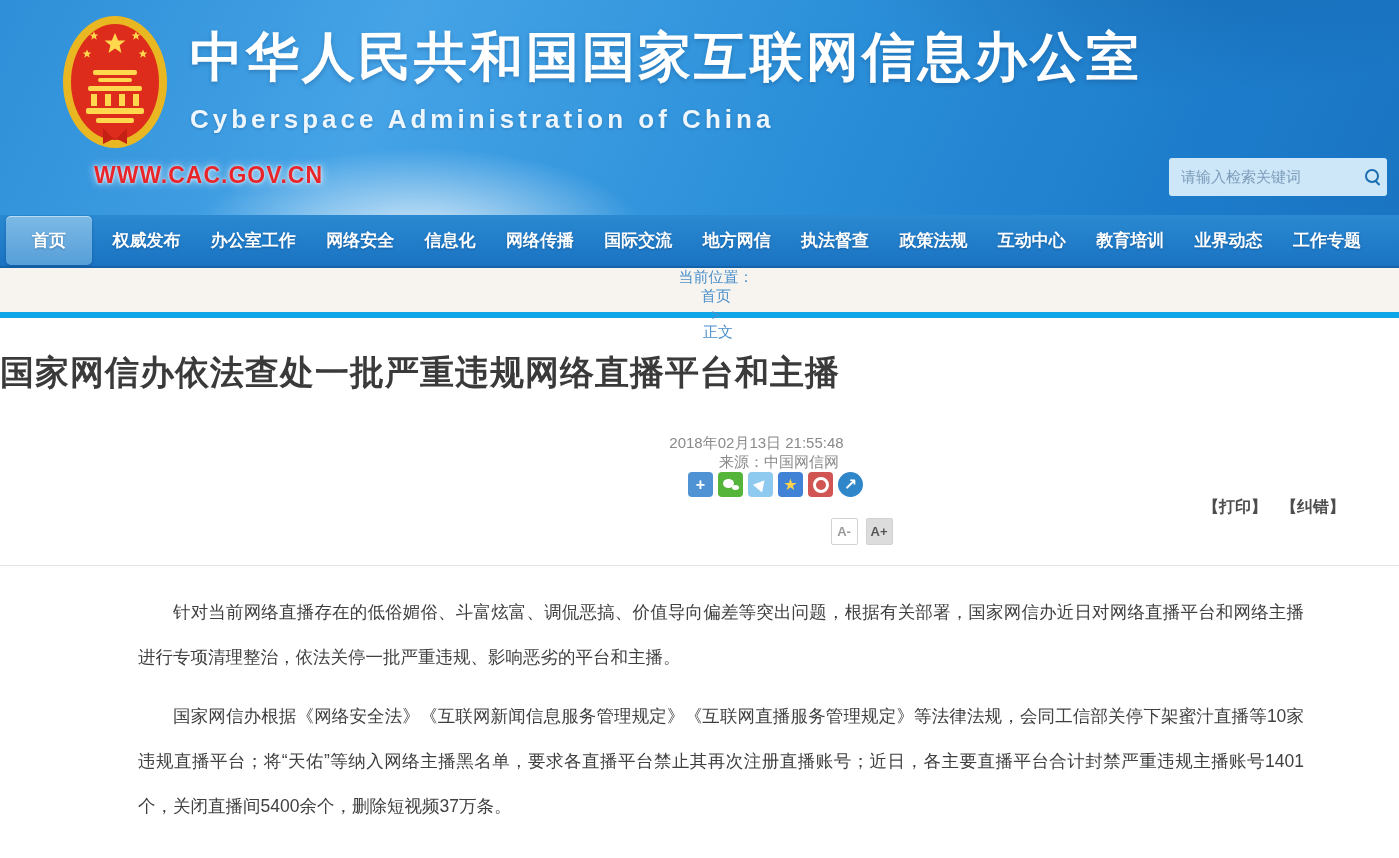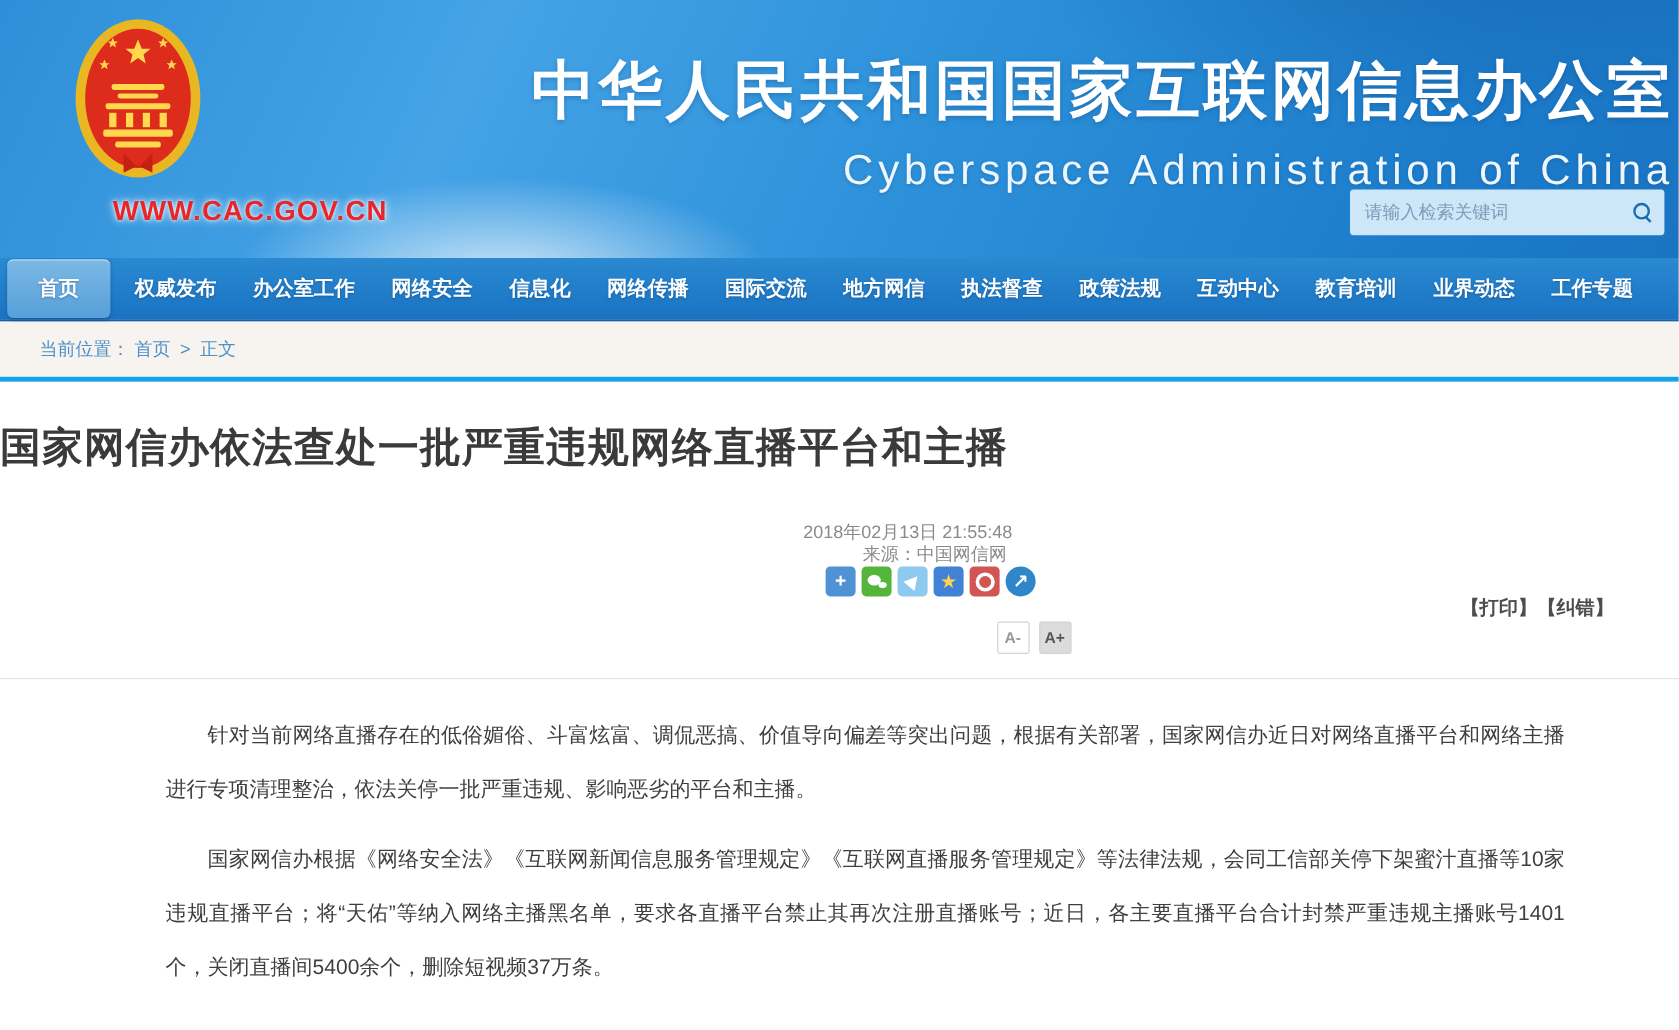--- a/index.html
+++ b/index.html
@@ -7,29 +7,29 @@
     font-family:"Liberation Sans","DejaVu Sans",sans-serif; }
 
   
   .site-header{ position:relative; width:100%; height:215px;
     background:
       radial-gradient(ellipse 320px 120px at 30% 108%, rgba(255,255,255,.75), rgba(255,255,255,0) 70%),
       radial-gradient(ellipse 500px 200px at 85% -20%, rgba(10,60,120,.25), rgba(0,0,0,0) 70%),
       linear-gradient(115deg,#2e8fd8 0%,#45a3e6 28%,#2d91da 55%,#1c7ccb 85%,#1a74c2 100%);
   }
   .emblem{ position:absolute; left:60px; top:12px; width:110px; height:142px; }
-  .titles{ position:absolute; left:190px; right:4px; top:40px; text-align:right; color:#fff; }
+  .titles{ position:absolute; left:190px; right:4px; top:22px; text-align:left; color:#fff; }
   .title-cn{ font-size:53px; font-weight:bold; letter-spacing:3px; white-space:nowrap;
     text-shadow:0 2px 4px rgba(20,70,120,.35); }
-  .title-en{ margin-top:10px; font-size:35px; font-weight:normal; letter-spacing:4px;
+  .title-en{ margin-top:10px; font-size:26px; font-weight:bold; letter-spacing:4px;
     color:#eef6fd; text-shadow:0 1px 3px rgba(20,70,120,.3); }
   .site-url{ position:absolute; left:94px; top:162px; font-size:23px; font-weight:bold;
     color:#e8252b; letter-spacing:1px; text-shadow:0 0 8px rgba(255,255,255,.95),0 0 3px rgba(255,255,255,.9); }
-  .search-box{ position:absolute; right:12px; top:158px; width:262px; height:38px;
-    background:#cde7f8; border-radius:3px; display:flex; align-items:center; padding:0 10px 0 12px; }
+  .search-box{ position:absolute; right:12px; top:158px; width:218px; height:38px;
+    background:#cde7f8; border-radius:3px; display:flex; align-items:center; padding:0 10px 0 12px;font-family:Liberation Serif, serif; }
   .search-box input{ flex:1; border:none; outline:none; background:transparent;
     font-size:15px; color:#3f6f9d; font-family:inherit; }
   .search-box input::placeholder{ color:#7d9cba; }
   .mag{ position:relative; width:16px; height:16px; flex:0 0 auto; cursor:pointer; }
   .mag::before{ content:""; position:absolute; left:0; top:0; width:10px; height:10px;
     border:2px solid #1a6db2; border-radius:50%; }
   .mag::after{ content:""; position:absolute; left:11px; top:11px; width:6px; height:2px;
     background:#1a6db2; transform:rotate(45deg); transform-origin:0 0; }
 
   
@@ -37,21 +37,21 @@
     border-bottom:2px solid #1462a8; display:flex; align-items:center;
     justify-content:space-between; padding:0 28px 0 6px; }
   .nav-item{ color:#fff; font-size:17px; font-weight:bold; text-decoration:none;
     padding:12px 10px; white-space:nowrap; cursor:pointer; text-shadow:0 1px 2px rgba(0,40,90,.35); }
   .nav-item.active{ background:linear-gradient(#7cb9e6,#569fd8); border-radius:5px;
     padding:13px 26px; box-shadow:inset 0 1px 0 rgba(255,255,255,.5),0 1px 3px rgba(0,40,90,.3); }
 
   
   .breadcrumb{ width:100%; height:50px; background:#f7f4ef; display:flex;
     align-items:center; padding-left:33px; font-size:15px; color:#4b8fcb;
-    border-bottom:4px solid #0ea5e9; }
+    border-bottom:6px solid #0ea5e9;flex-direction:column; }
   .breadcrumb a{ color:#4b8fcb; text-decoration:none; cursor:pointer; margin:0 4px; }
   .breadcrumb .sep{ margin:0 4px; }
   .breadcrumb .cur{ margin-left:4px; }
 
   
   .article{ background:#fff; }
   .article-title{ margin-top:32px; text-align:left; font-size:34px; font-weight:bold;
     color:#3a3a3a; letter-spacing:1px; }
   .meta{ display:flex; align-items:center; margin-top:38px; padding:0 54px 0 168px;
     font-size:15px; color:#8a8a8a;flex-direction:column; }
@@ -64,21 +64,21 @@
   .si-wechat{ background:#55b43a; }
   .si-wechat::before{ content:""; width:11px; height:9px; background:#fff; border-radius:50%;
     box-shadow:7px 4px 0 -2px #fff; margin-right:4px; margin-bottom:3px; }
   .si-tweibo{ background:#8ec9ef; }
   .si-tweibo::before{ content:""; width:0; height:0; border-left:6px solid transparent;
     border-right:6px solid transparent; border-bottom:11px solid #fff; transform:rotate(40deg); }
   .si-qzone{ background:#3f82d6; color:#ffd34d; }
   .si-weibo{ background:#d05553; }
   .si-weibo::before{ content:""; width:10px; height:10px; border:3px solid #fff; border-radius:50%; }
   .si-link{ background:#2f86c9; border-radius:50%; }
-  .actions{ margin-left:auto; display:flex; font-size:16px; color:#4d4d4d;
+  .actions{ margin-left:auto; display:flex; gap:14px; font-size:16px; color:#4d4d4d;
     font-weight:bold; }
   .actions a{ color:#4d4d4d; text-decoration:none; cursor:pointer; white-space:nowrap; }
   .fontsize{ display:flex; gap:8px; margin-left:210px; }
   .fontsize button{ width:27px; height:27px; border:1px solid #d2d2d2; background:#fff;
     color:#999; font-size:13px; font-weight:bold; cursor:pointer; border-radius:2px;
     font-family:inherit; }
   .fontsize button.plus{ background:#dcdcdc; color:#555; }
   .divider{ border:none; border-top:1px solid #e4e4e4; margin-top:20px; }
   .body-text{ padding:10px 95px 0; }
   .body-text p{ text-indent:2em; font-size:17.5px; line-height:45px; color:#3f3f3f;

